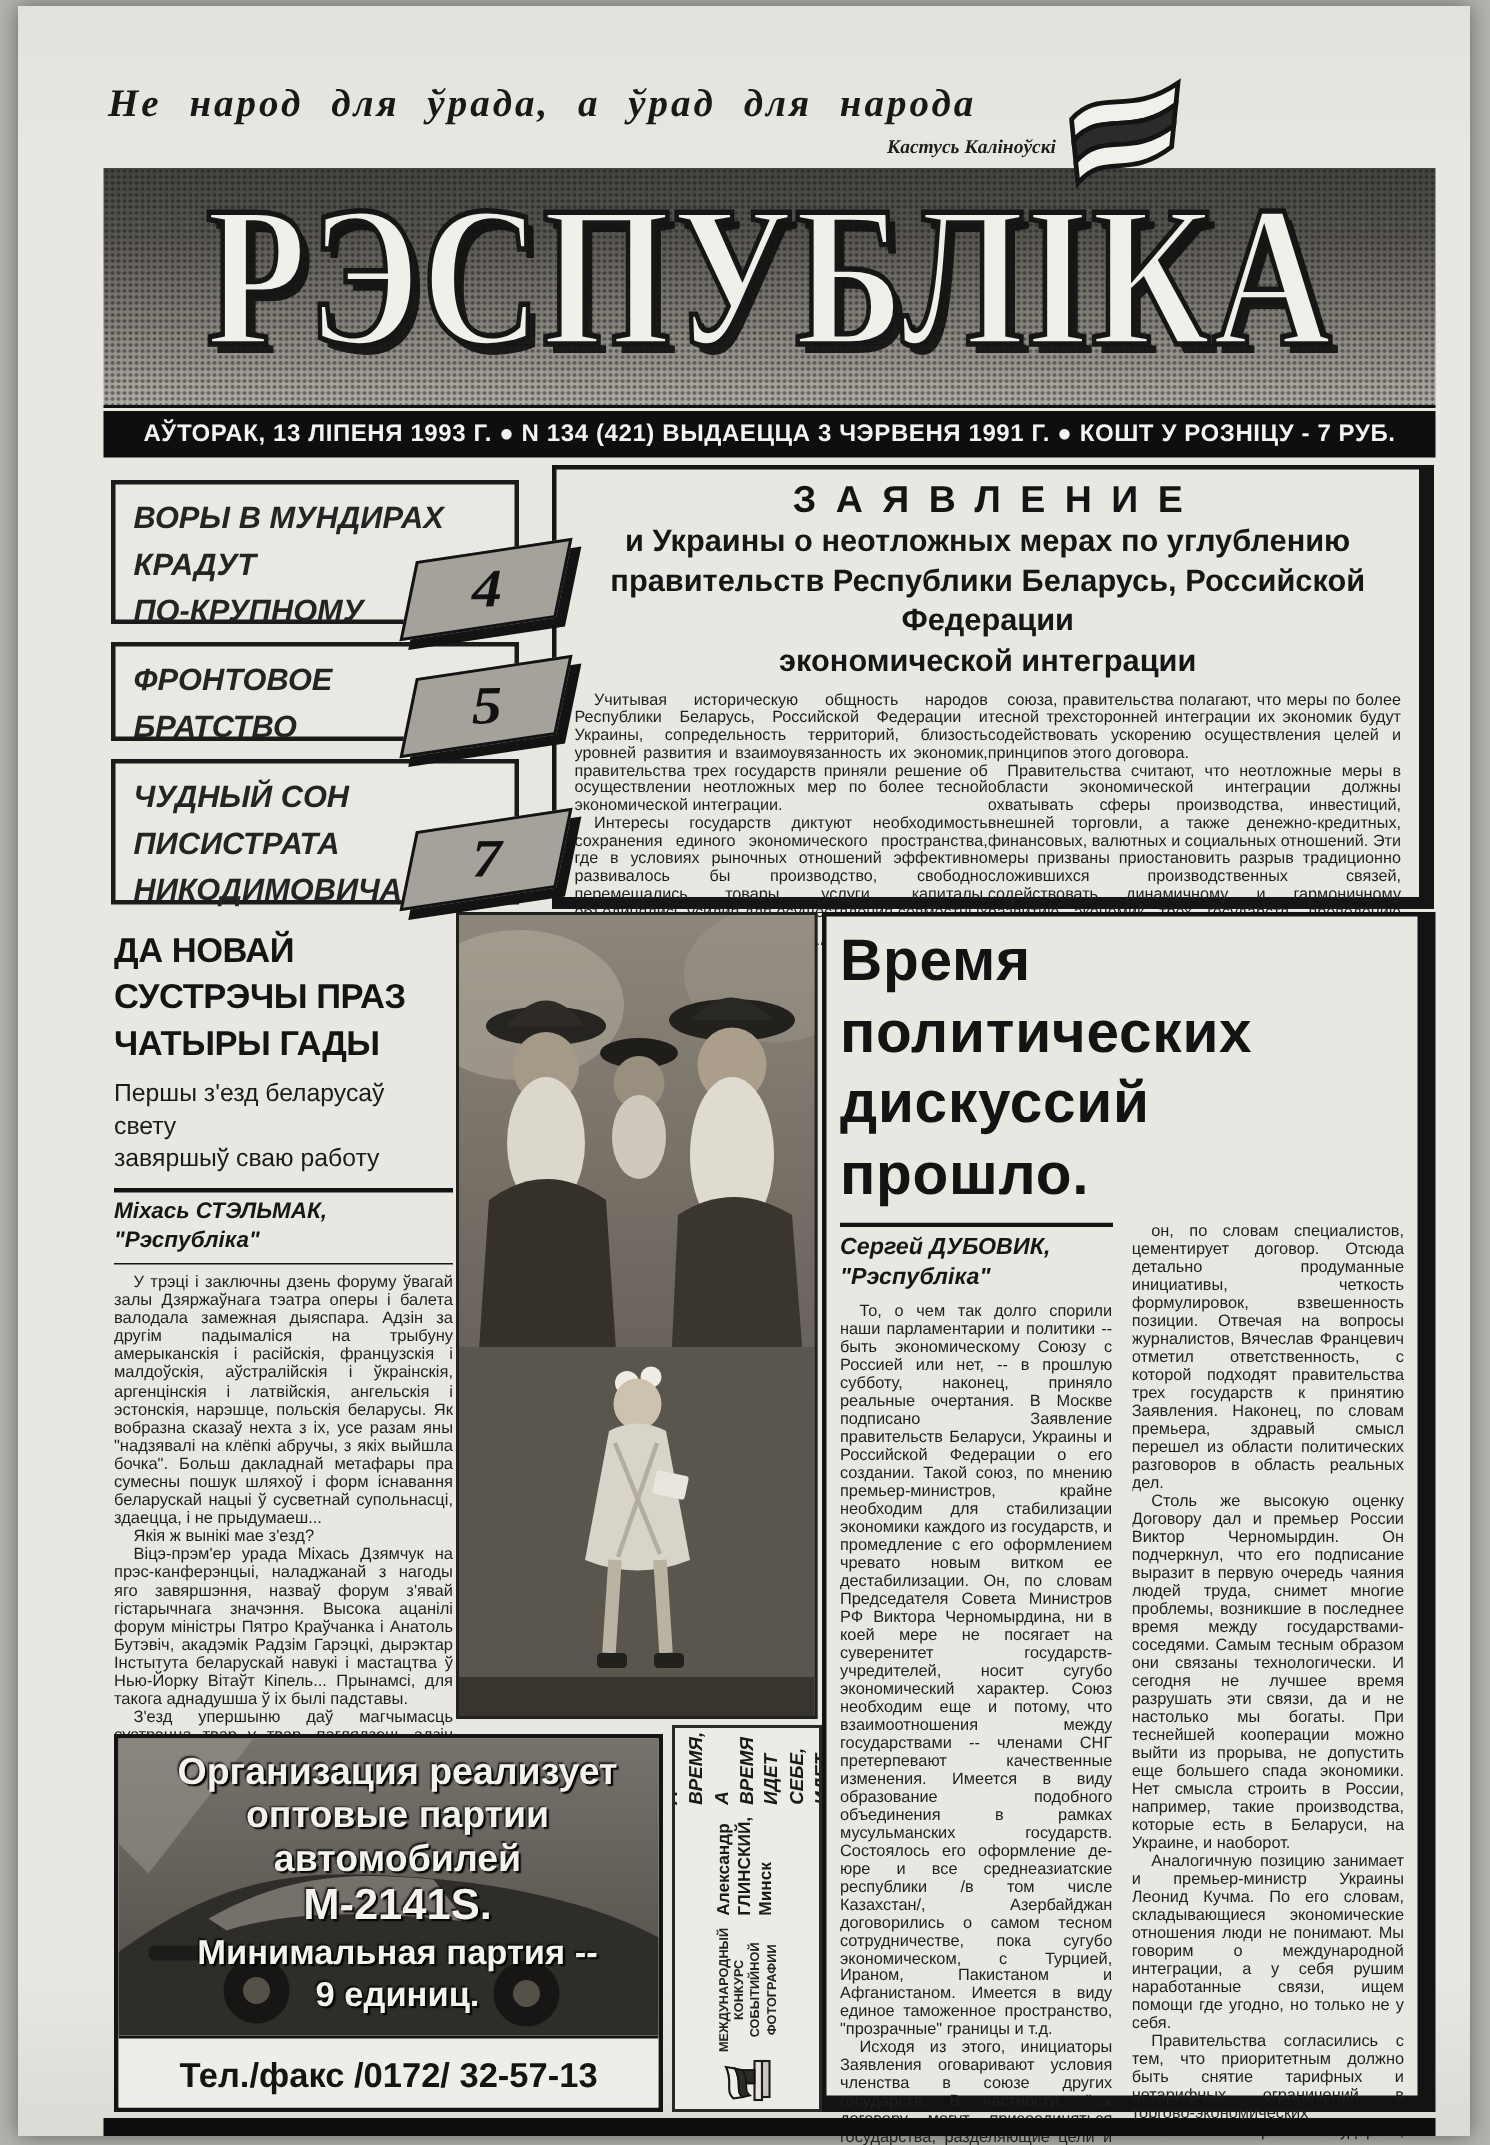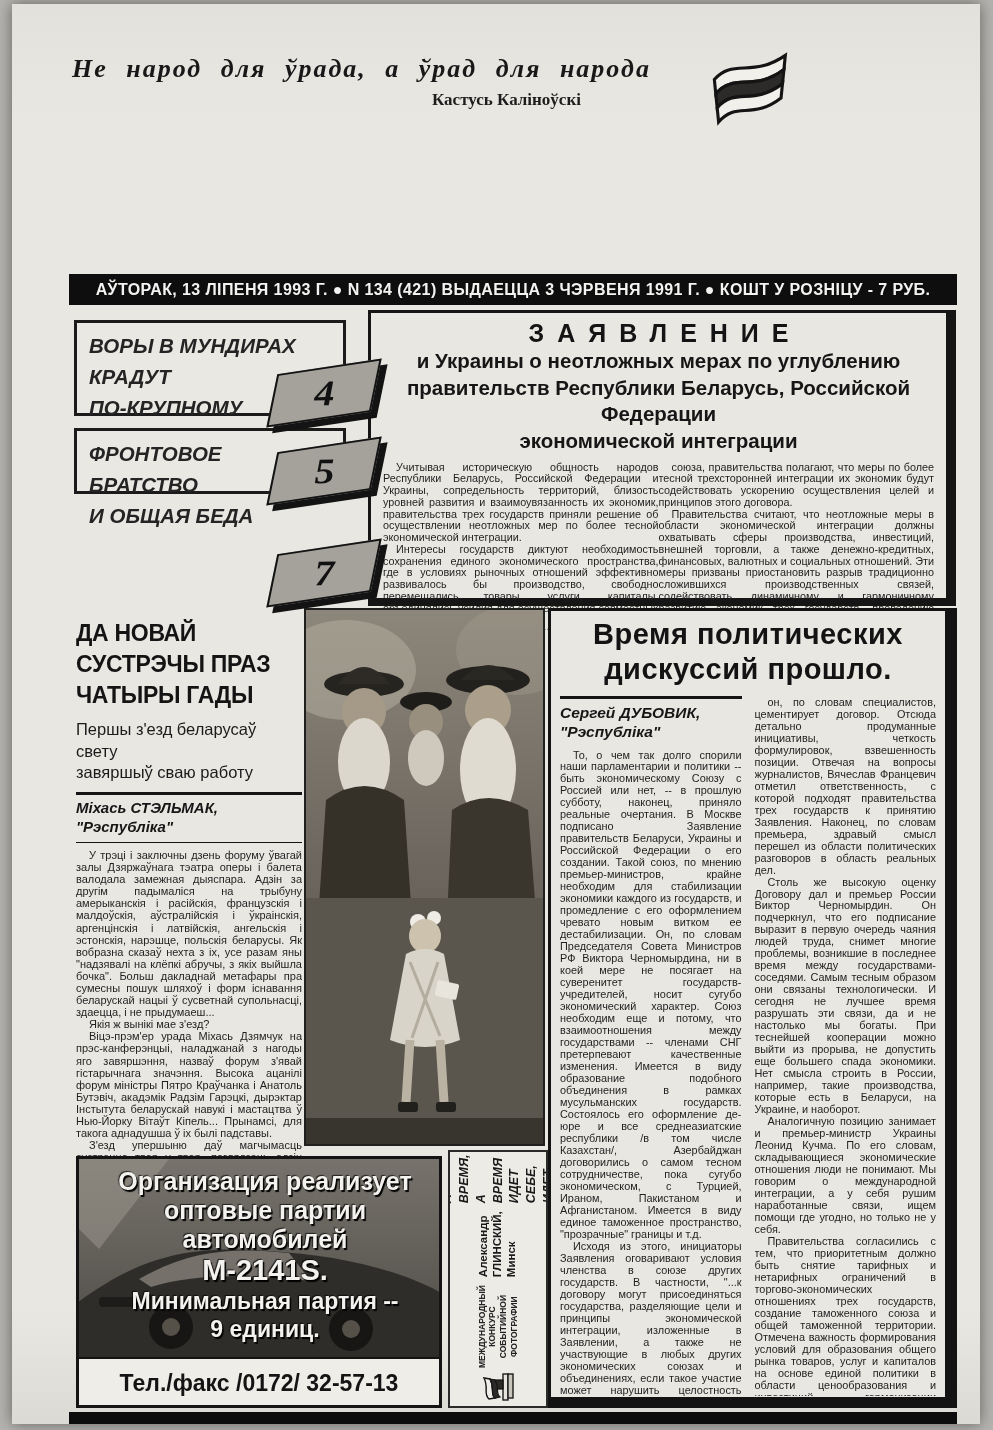--- a/index.html
+++ b/index.html
@@ -16,23 +16,23 @@
     box-shadow:0 0 14px rgba(0,0,0,.45);
   }
   
   #motto{
     left:60px;top:50px;width:640px;
     font-family:"Liberation Serif","DejaVu Serif",serif;
     font-style:italic;font-weight:bold;font-size:26px;
     letter-spacing:2px;word-spacing:10px;color:#181818;
   }
   #motto-author{
-    left:420px;top:86px;width:272px;
+    left:420px;top:86px;width:272px;text-align:right;
     font-family:"Liberation Serif","DejaVu Serif",serif;
-    font-weight:bold;font-size:17px;color:#1d1d1d;
+    font-style:italic;font-weight:bold;font-size:13px;color:#1d1d1d;
   }
   #flag{left:692px;top:40px;width:86px;height:88px;z-index:6;}
   #masthead{
     left:57px;top:108px;width:888px;height:158px;overflow:hidden;
     background:
       radial-gradient(circle,rgba(15,15,15,.45) 1px,transparent 1.4px),
       linear-gradient(180deg,#454441 0%,#57554f 28%,#807d77 62%,#aeaba4 100%);
     background-size:4px 4px,100% 100%;
     border-bottom:2px solid #111;
   }
@@ -147,21 +147,21 @@
     white-space:pre-line;color:#191919;
   }
   
   #right-article{
     left:536px;top:604px;width:409px;height:800px;box-sizing:border-box;
     background:#e9e7e2;border:3px solid #131313;
     border-right-width:12px;border-bottom-width:11px;
     padding:6px 9px;
   }
   .ra-title{
-    text-align:center;font-weight:bold;font-size:29px;line-height:1.22;
+    font-weight:bold;font-size:39px;line-height:1.22;
     color:#131313;letter-spacing:.5px;
   }
   #ra-cols{display:flex;gap:13px;margin-top:8px;}
   .ra-col{width:50%;overflow:hidden;height:700px;}
   #ra-byline{margin-top:0;border-top:3px solid #141414;margin-bottom:7px;
              font-size:15.5px;}
   .ra-col .bodytext{font-size:10.9px;line-height:1.1;}
   
   #ad-box{
     left:64px;top:1152px;width:366px;height:252px;box-sizing:border-box;
@@ -196,36 +196,42 @@
 
   <div id="motto" class="abs">Не  народ  для  ўрада,  а  ўрад  для  народа</div>
   <div id="motto-author" class="abs">Кастусь  Каліноўскі</div>
 
   <svg id="flag" class="abs" viewBox="0 0 60 62" aria-hidden="true">
     <path d="M7 25 C20 10, 34 24, 57 8 L56 18 C35 34, 21 20, 8 35 Z" fill="#f2f0ea" stroke="#141414" stroke-width="2.2"></path>
     <path d="M8 35 C21 20, 35 34, 56 18 L55 28 C34 44, 22 30, 9 45 Z" fill="#2c2b29" stroke="#141414" stroke-width="2.2"></path>
     <path d="M9 45 C22 30, 34 44, 55 28 L54 38 C33 54, 23 40, 10 55 Z" fill="#f2f0ea" stroke="#141414" stroke-width="2.2"></path>
   </svg>
 
+  <div id="masthead" class="abs">
+    <div id="masthead-title">РЭСПУБЛІКА</div>
+  </div>
 
   <div id="dateline" class="abs">АЎТОРАК, 13 ЛІПЕНЯ  1993 Г. ● N 134  (421) ВЫДАЕЦЦА  3  ЧЭРВЕНЯ 1991 Г.  ●  КОШТ У РОЗНІЦУ - 7  РУБ.</div>
 
   <div id="teaser-1" class="teaser abs">ВОРЫ В МУНДИРАХ
 КРАДУТ
 ПО-КРУПНОМУ</div>
   <div id="badge-1" class="badge abs">
       <span>4</span>
     </div>
 
   <div id="teaser-2" class="teaser abs">ФРОНТОВОЕ БРАТСТВО
 И ОБЩАЯ БЕДА</div>
   <div id="badge-2" class="badge abs">
       <span>5</span>
     </div>
 
+  <div id="teaser-3" class="teaser abs">ЧУДНЫЙ СОН
+ПИСИСТРАТА
+НИКОДИМОВИЧА</div>
   <div id="badge-3" class="badge abs">
       <span>7</span>
     </div>
 
   <div id="arrow-marker" class="abs"></div>
 
   <div id="statement" class="abs">
     <div id="statement-kicker">ЗАЯВЛЕНИЕ</div>
     <div class="st-title">и Украины о неотложных мерах по углублению</div>
     <div class="st-title">правительств Республики Беларусь, Российской Федерации</div>

